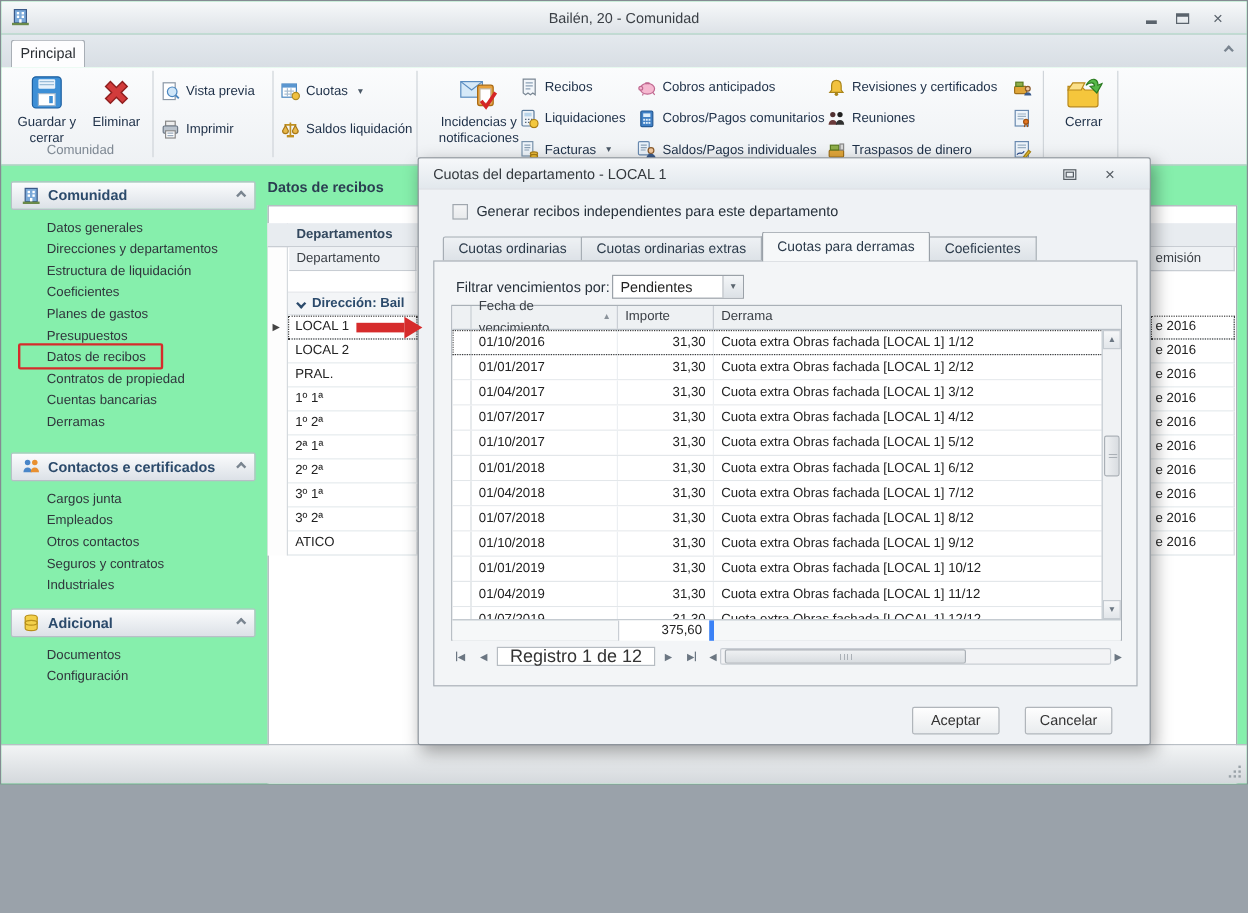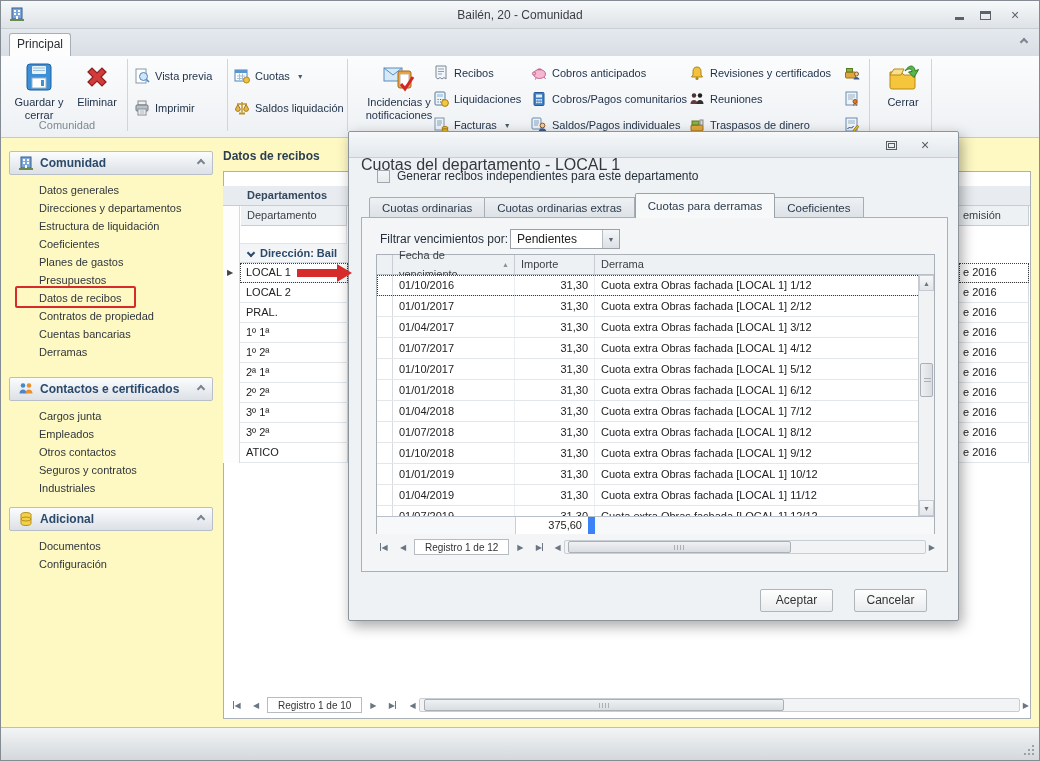--- a/index.html
+++ b/index.html
@@ -1,18 +1,18 @@
 <!DOCTYPE html>
 <html><head>
 <meta charset="utf-8">
 <style>
 *{margin:0;padding:0;box-sizing:border-box;}
 html,body{background:#9aa2aa;}
 body{font-family:"Liberation Sans",sans-serif;}
-#app{position:relative;width:1040px;height:761px;background:#fef9c3;border:1px solid #848b92;overflow:hidden;font-size:11px;color:#222;}
+#app{position:relative;width:1040px;height:654px;background:#86efac;border:1px solid #848b92;overflow:hidden;font-size:11px;color:#222;}
 
 
 .titlebar{position:absolute;left:0;top:0;width:100%;height:28px;background:linear-gradient(#f7f9fa,#dde2e7);border-bottom:1px solid #c9ced4;}
 .titlebar .app-icon{position:absolute;left:8px;top:5px;}
 .titlebar .title{position:absolute;left:0;right:0;top:7px;text-align:center;font-size:12px;color:#3a3f45;}
 .winbtn{position:absolute;top:6px;width:20px;height:16px;display:flex;align-items:center;justify-content:center;color:#5a636c;cursor:default;}
 .winbtn.min{right:70px;}
 .winbtn.cls{right:14px;font-size:14px;}
 .minbar{width:9px;height:3px;background:#5a636c;margin-top:7px;}
 .maxbox{width:11px;height:9px;border:1px solid #5a636c;border-top:3px solid #5a636c;}
@@ -59,31 +59,31 @@
 div.mrow:nth-of-type(1){outline:1px dotted #3c3c3c;outline-offset:-1px;}
 .mind-arrow{position:absolute;left:226px;top:267px;font-size:8px;color:#444;}
 .erows{position:absolute;left:958px;top:262px;width:70px;}
 .erow{height:20px;line-height:19px;border-bottom:1px solid #e0e6ea;border-right:1px solid #d5dade;background:#fff;padding-left:4px;white-space:nowrap;overflow:hidden;}
 div.erow:nth-of-type(1){outline:1px dotted #3c3c3c;outline-offset:-1px;}
 
 
 .navrow{position:absolute;display:flex;align-items:center;gap:3px;height:18px;color:#5a6670;}
 .navbtn{display:flex;align-items:center;justify-content:center;font-size:8px;color:#6b7682;width:16px;height:14px;cursor:default;}
 .navbtn .bar{width:1px;height:8px;background:#6b7682;}
-.nav-rec{border:1px solid #b6bcc2;background:#fff;padding:1px 10px;font-size:10px;color:#333;height:16px;line-height:13px;}
+.nav-rec{border:1px solid #b6bcc2;background:#fff;padding:1px 10px;font-size:15px;color:#333;height:16px;line-height:13px;}
 .htrack{height:14px;background:#f2f3f5;border:1px solid #c9ced4;border-radius:2px;position:relative;}
 .hthumb{position:absolute;top:0px;height:12px;background:linear-gradient(#eff1f3,#d9dde1);border:1px solid #aab0b6;border-radius:2px;}
 .hthumb::after{content:"";position:absolute;left:50%;top:3px;width:10px;height:5px;margin-left:-5px;
 background:repeating-linear-gradient(90deg,#aab0b6 0 1px,transparent 1px 3px);}
 .sarrow{font-size:8px;color:#6b7682;}
 
 
 .dialog{position:absolute;left:347px;top:130px;width:611px;height:490px;background:#eff2f5;border:1px solid #8d949b;border-radius:2px;box-shadow:3px 5px 14px rgba(0,0,0,.35);z-index:40;}
 .dlg-titlebar{position:absolute;left:0;top:0;width:100%;height:26px;background:linear-gradient(#f6f8fa,#e2e8ed);border-bottom:1px solid #c9ced4;border-radius:2px 2px 0 0;}
-.dlg-title{position:absolute;left:12px;top:24px;font-size:16px;color:#33383d;text-align:right;}
+.dlg-title{position:absolute;left:12px;top:6px;font-size:12px;color:#33383d;text-align:right;}
 .dlg-btn{position:absolute;top:5px;width:22px;height:16px;display:flex;align-items:center;justify-content:center;color:#555c63;}
 .dlg-btn.max{right:56px;}
 .dlg-btn.cls{right:22px;font-size:14px;}
 .dlg-maxbox{width:11px;height:9px;border:1px solid #555c63;}
 .dlg-maxbox::after{content:"";display:block;width:5px;height:3px;border:1px solid #555c63;margin:1px auto;}
 .chkrow{position:absolute;left:28px;top:37px;display:flex;align-items:center;gap:7px;}
 .chkbox{width:13px;height:13px;border:1px solid #a0a7ae;background:linear-gradient(#f4f5f6,#e8eaec);}
 .chklabel{font-size:12px;color:#26303a;}
 .tabstrip{position:absolute;left:20px;top:62px;height:24px;display:flex;align-items:flex-end;}
 div.tab{height:21px;line-height:20px;padding:0 12px;background:linear-gradient(#eef1f4,#dde2e7);border:1px solid #a6adb4;border-left:none;font-size:11.5px;color:#2b3a4a;cursor:default;}
@@ -112,21 +112,21 @@
 .drow .derrama{flex:1;padding-left:6px;}
 div.drow:nth-of-type(1){outline:1px dotted #3c3c3c;outline-offset:-1px;}
 div.drow:nth-of-type(1) .ind{font-size:8px;color:#444;line-height:21px;}
 .vscroll{position:absolute;right:0;top:20px;width:16px;height:241px;background:#f0f2f4;border-left:1px solid #c5cbd1;}
 .vbtn{position:absolute;left:0;width:15px;height:16px;display:flex;align-items:center;justify-content:center;font-size:7px;color:#6b7682;background:linear-gradient(#f6f7f8,#e2e6ea);border:1px solid #c5cbd1;}
 .vbtn.up{top:0;}
 .vbtn.dn{bottom:0;}
 .vthumb{position:absolute;left:1px;top:88px;width:13px;height:34px;background:linear-gradient(90deg,#eff1f3,#d9dde1);border:1px solid #aab0b6;border-radius:2px;}
 .vthumb::after{content:"";position:absolute;left:3px;top:50%;width:7px;height:5px;margin-top:-2px;background:repeating-linear-gradient(#aab0b6 0 1px,transparent 1px 3px);}
 .dtotal{position:absolute;left:0;top:261px;width:100%;height:18px;background:#f6f8f9;border-top:1px solid #b9c0c7;}
-.dtotal .tcell{position:absolute;left:138px;top:0;width:80px;height:17px;text-align:right;padding-right:6px;line-height:17px;border-left:1px solid #c9ced4;border-right:7px solid #3b82f6;background:#fff;color:#222;}
+.dtotal .tcell{position:absolute;left:138px;top:0;width:80px;height:17px;text-align:right;padding-right:6px;line-height:17px;border-left:1px solid #c9ced4;border-right:4px solid #3b82f6;background:#fff;color:#222;}
 .dlg-nav{left:27px;top:406px;width:559px;}
 .dlg-buttons{position:absolute;top:457px;right:31px;display:flex;gap:21px;}
 .btn{width:73px;height:23px;background:linear-gradient(#fefefe,#e9ecee);border:1px solid #b0b5ba;border-radius:2px;font-size:12px;color:#333;font-family:"Liberation Sans",sans-serif;text-align:center;line-height:21px;cursor:default;}
 
 
 .ann-box{position:absolute;left:14px;top:285px;width:121px;height:22px;border:2px solid #d62b2b;border-radius:2px;z-index:50;}
 .ann-arrow{position:absolute;left:296px;top:268px;width:40px;height:8px;background:#d62b2b;z-index:50;}
 .ann-arrow::after{content:"";position:absolute;right:-15px;top:-5px;width:0;height:0;border-left:15px solid #d62b2b;border-top:9px solid transparent;border-bottom:9px solid transparent;}
 
 

